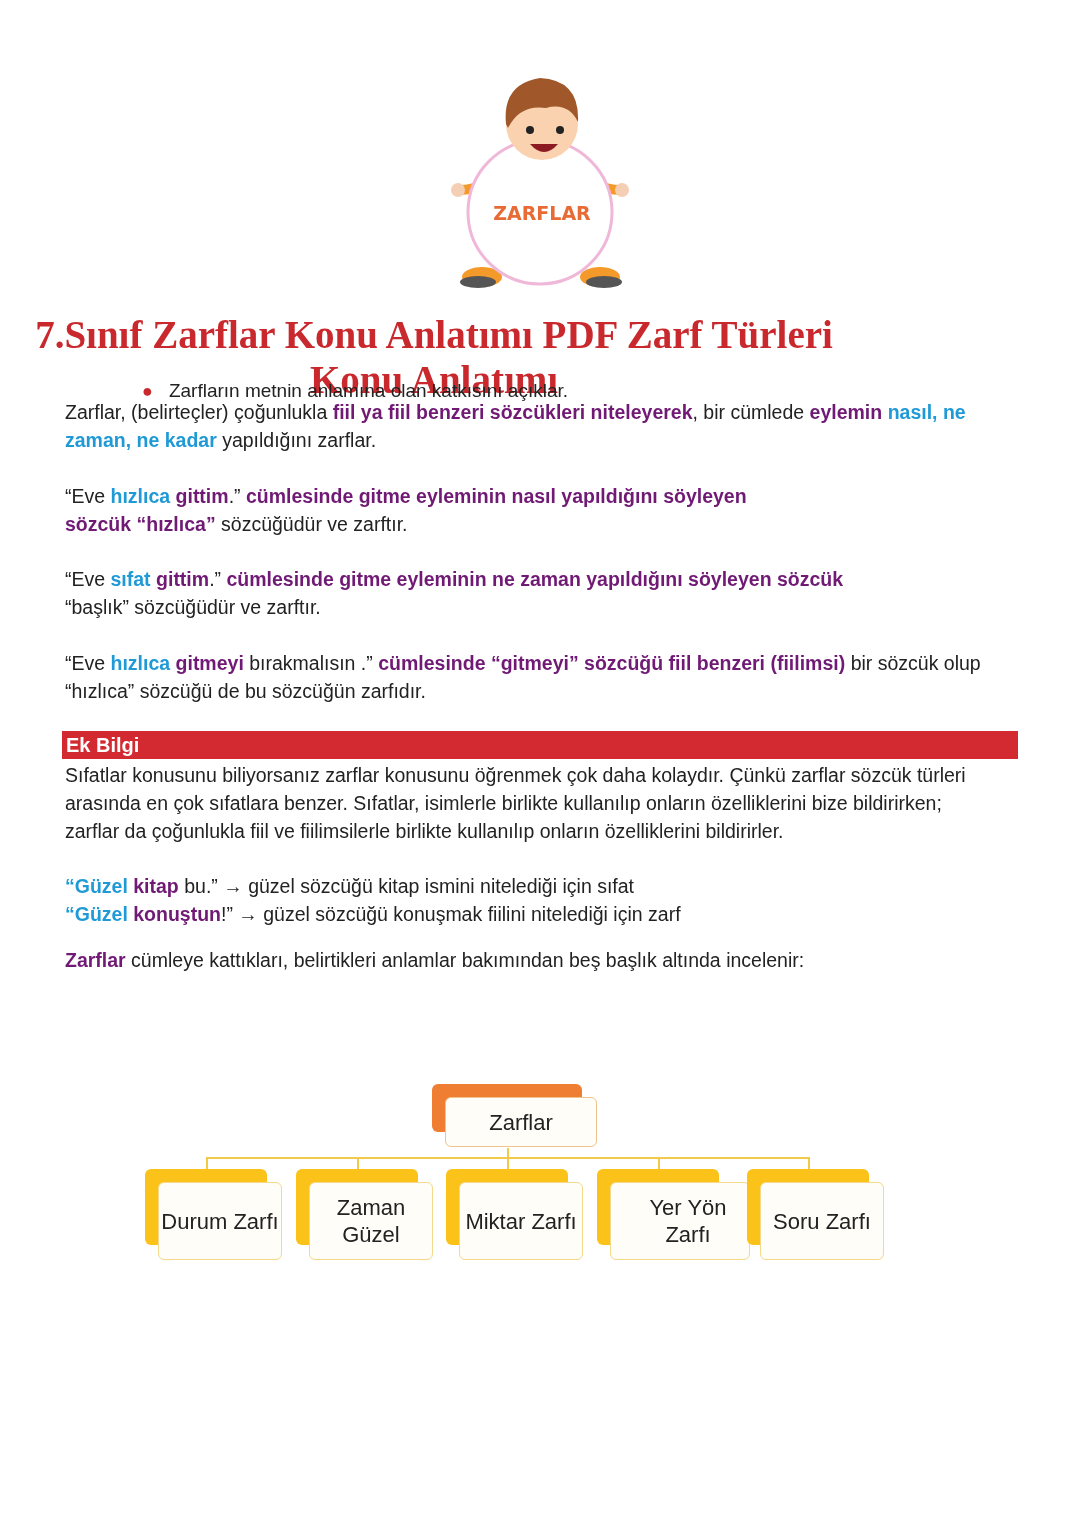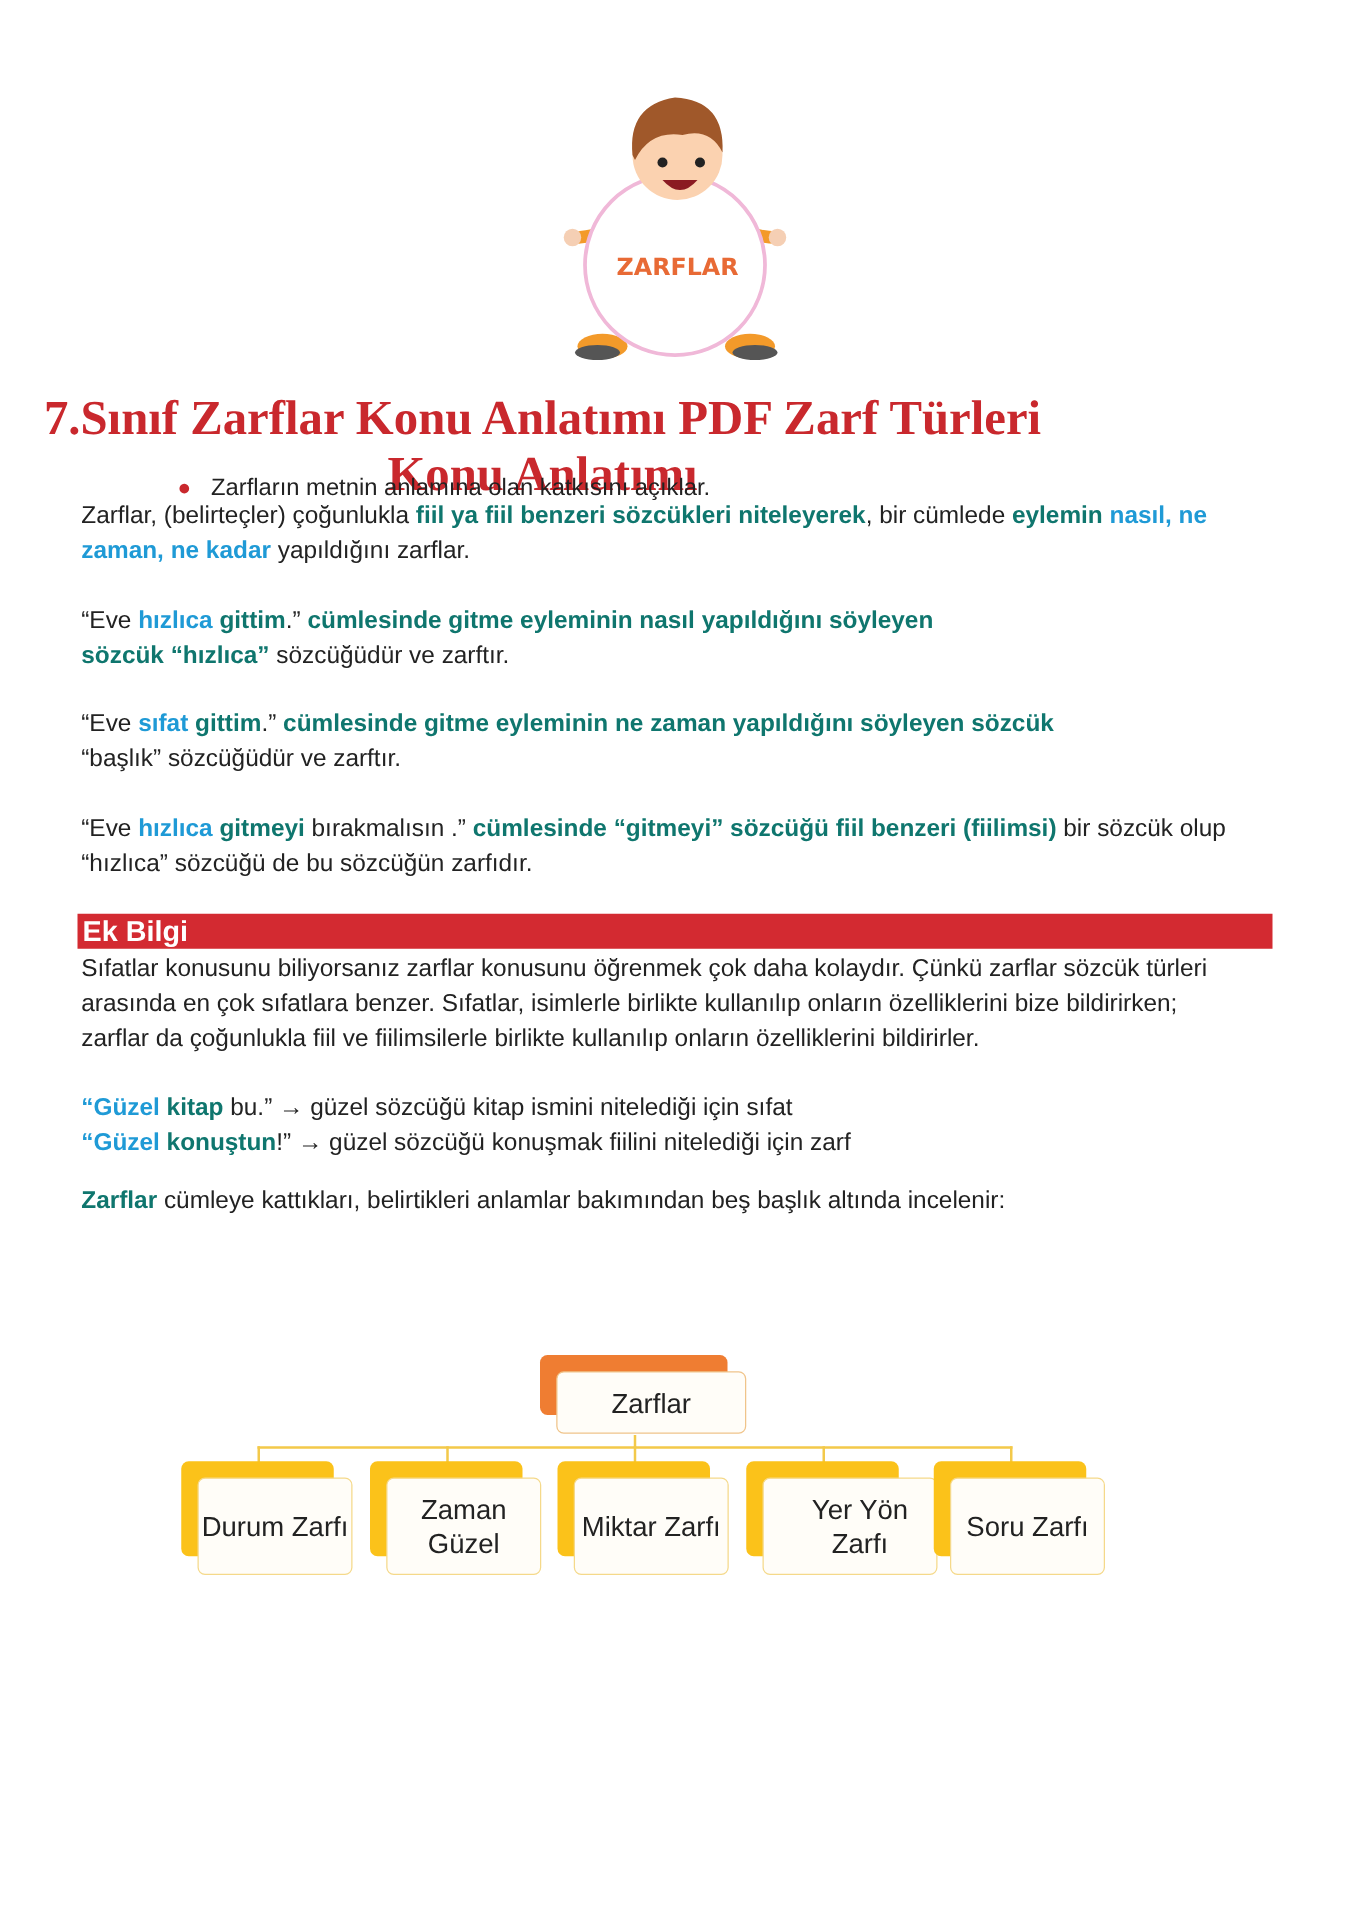--- a/index.html
+++ b/index.html
@@ -4,24 +4,24 @@
 <style>
   html, body { margin: 0; padding: 0; background: #ffffff; }
   body { width: 1080px; height: 1527px; position: relative; overflow: hidden;
          font-family: "Liberation Sans", sans-serif; color: #111; }
   .mascot { position: absolute; left: 450px; top: 72px; width: 180px; height: 230px; }
   .title { position: absolute; left: 0; width: 868px; top: 312px; text-align: center;
            font-family: "Liberation Serif", serif; font-weight: bold; font-size: 39px; color: #c9282d; }
   .bullet { position: absolute; left: 142px; top: 355px; font-size: 19px; color: #222; margin-top: 25px; }
   .bullet .dot { color: #c9282d; margin-right: 16px; font-size: 18px; }
   .para { position: absolute; left: 65px; width: 950px; font-size: 19.5px; line-height: 28px; color: #222; }
-  .para b { color: #0f766e; }
+  .para b { color: #701a75; }
   .blue { color: #1f9ad6; font-weight: bold; }
   .ek-bar { position: absolute; left: 62px; top: 731px; width: 956px; height: 28px; background: #d32a31; }
-  .ek-bar span { color: #fff; font-weight: bold; font-size: 23px; line-height: 28px; padding-left: 4px; }
+  .ek-bar span { color: #fff; font-weight: bold; font-size: 20px; line-height: 28px; padding-left: 4px; }
   .org { position: absolute; left: 140px; top: 1080px; width: 760px; height: 190px; }
   .node { position: absolute; }
   .node .back { position: absolute; border-radius: 6px; }
   .node .front { position: absolute; background: #fffdf8; border-radius: 6px; display: flex;
                  align-items: center; justify-content: center; text-align: center;
                  font-size: 22px; line-height: 27px; color: #222; }
   .line { position: absolute; background: #f3c94a; }
 </style>
 </head>
 <body>

